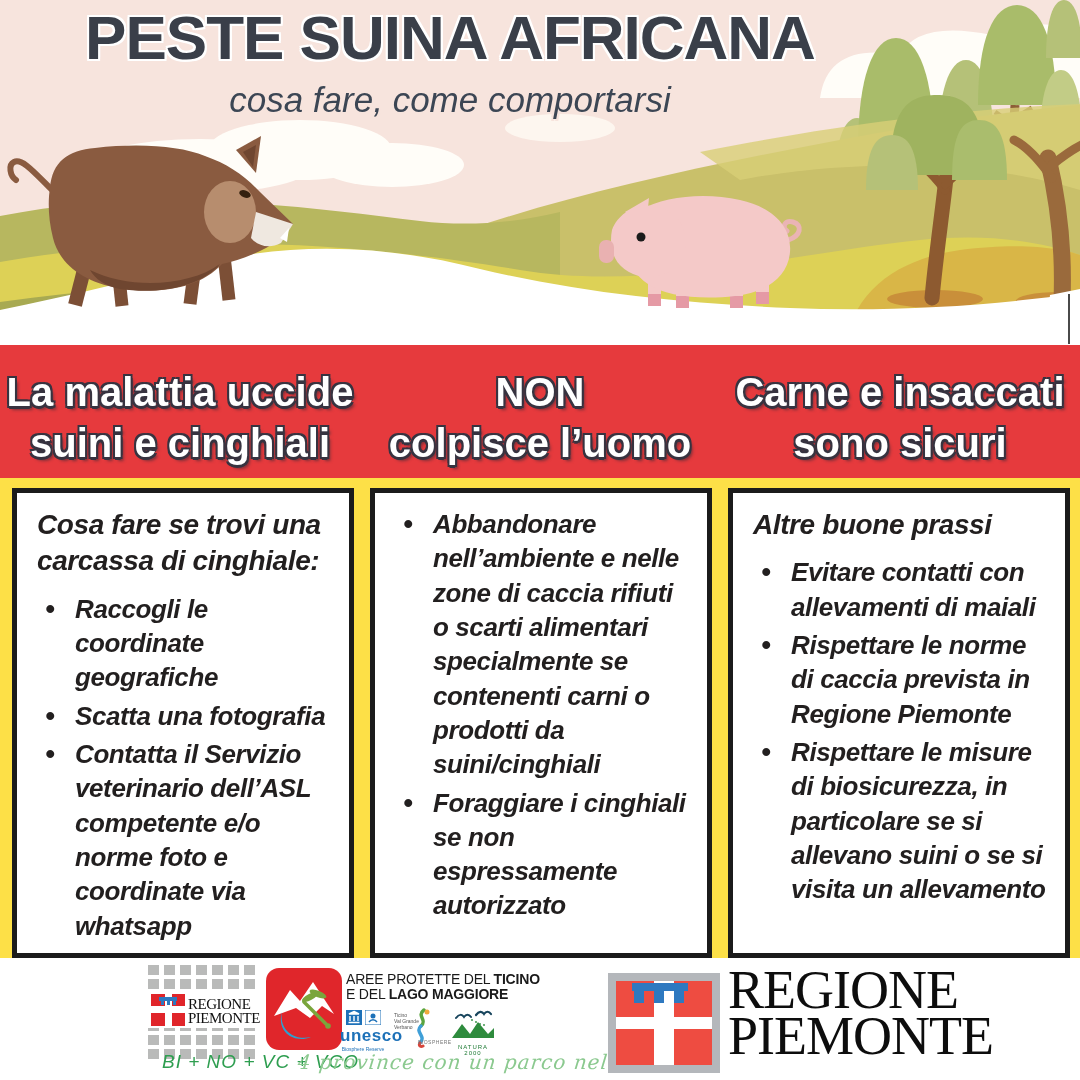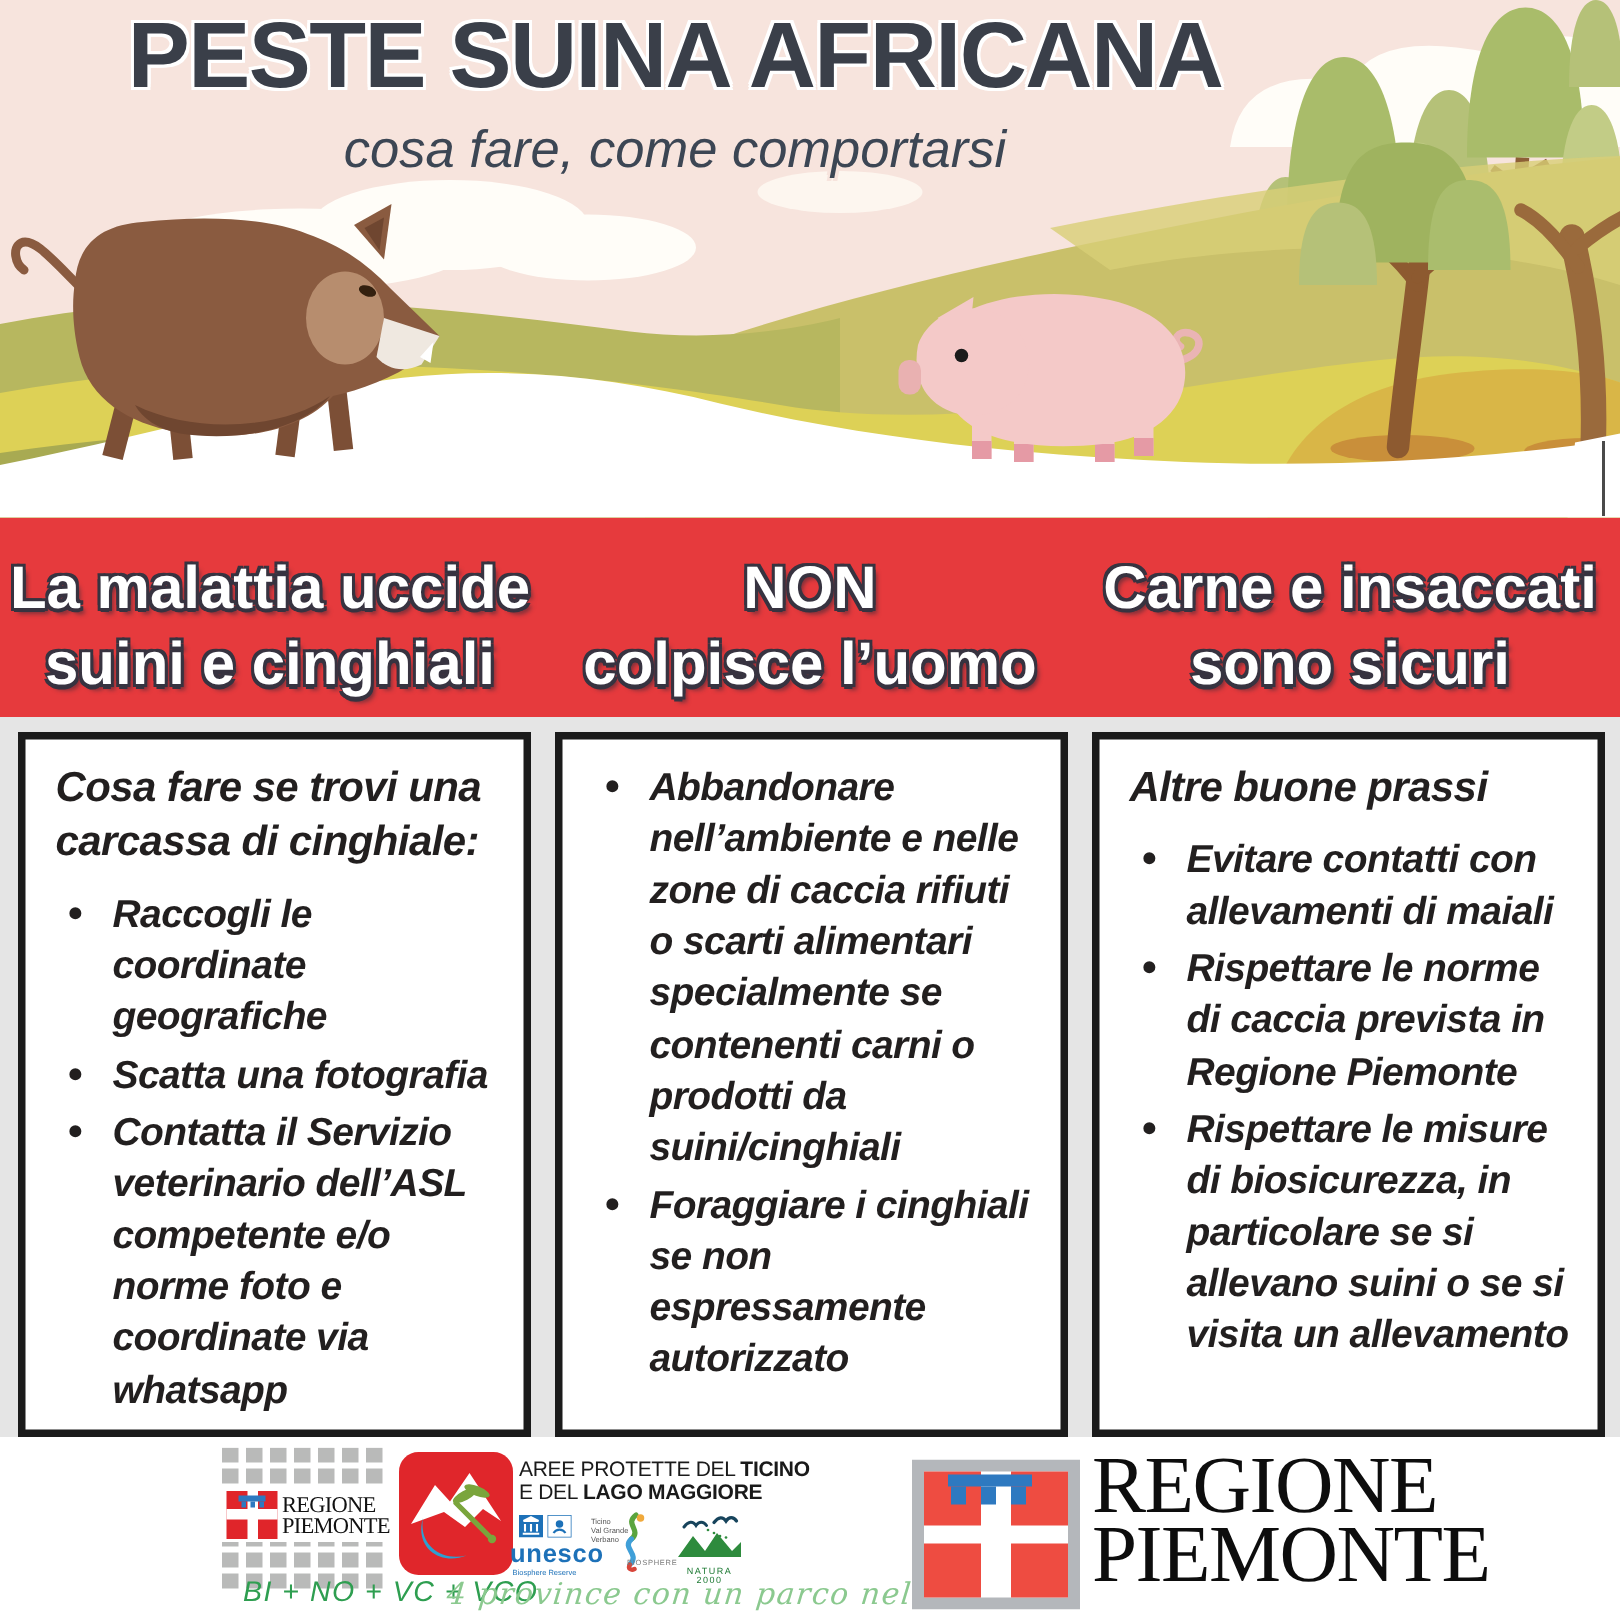--- a/index.html
+++ b/index.html
@@ -1,16 +1,16 @@
 <!DOCTYPE html>
 <html lang="it"><head>
 <meta charset="utf-8">
 <style>
   html,body{margin:0;padding:0;background:#ffffff;}
-  .poster{position:relative;width:1080px;height:1080px;overflow:hidden;background:#e5e5e5;
+  .poster{position:relative;width:1080px;height:1080px;overflow:hidden;background:#fde047;
           font-family:"Liberation Sans",sans-serif;}
   
   .hero{position:relative;width:1080px;height:345px;background:#f7e4dd;}
   .hero svg{position:absolute;left:0;top:0;}
   .hero-title{position:absolute;left:0;top:2px;width:900px;text-align:center;
     font-size:62px;font-weight:bold;letter-spacing:-1px;color:#3a3f49;
     text-shadow:-2px -2px 0 #fff,2px -2px 0 #fff,-2px 2px 0 #fff,2px 2px 0 #fff,0 -2px 0 #fff,0 2px 0 #fff,-2px 0 0 #fff,2px 0 0 #fff;}
   .hero-subtitle{position:absolute;left:0;top:80px;width:900px;text-align:center;
     font-size:35px;font-weight:normal;font-style:italic;color:#3c4654;
     text-shadow:-2px -2px 0 #f7e4dd,2px -2px 0 #f7e4dd,-2px 2px 0 #f7e4dd,2px 2px 0 #f7e4dd;}

